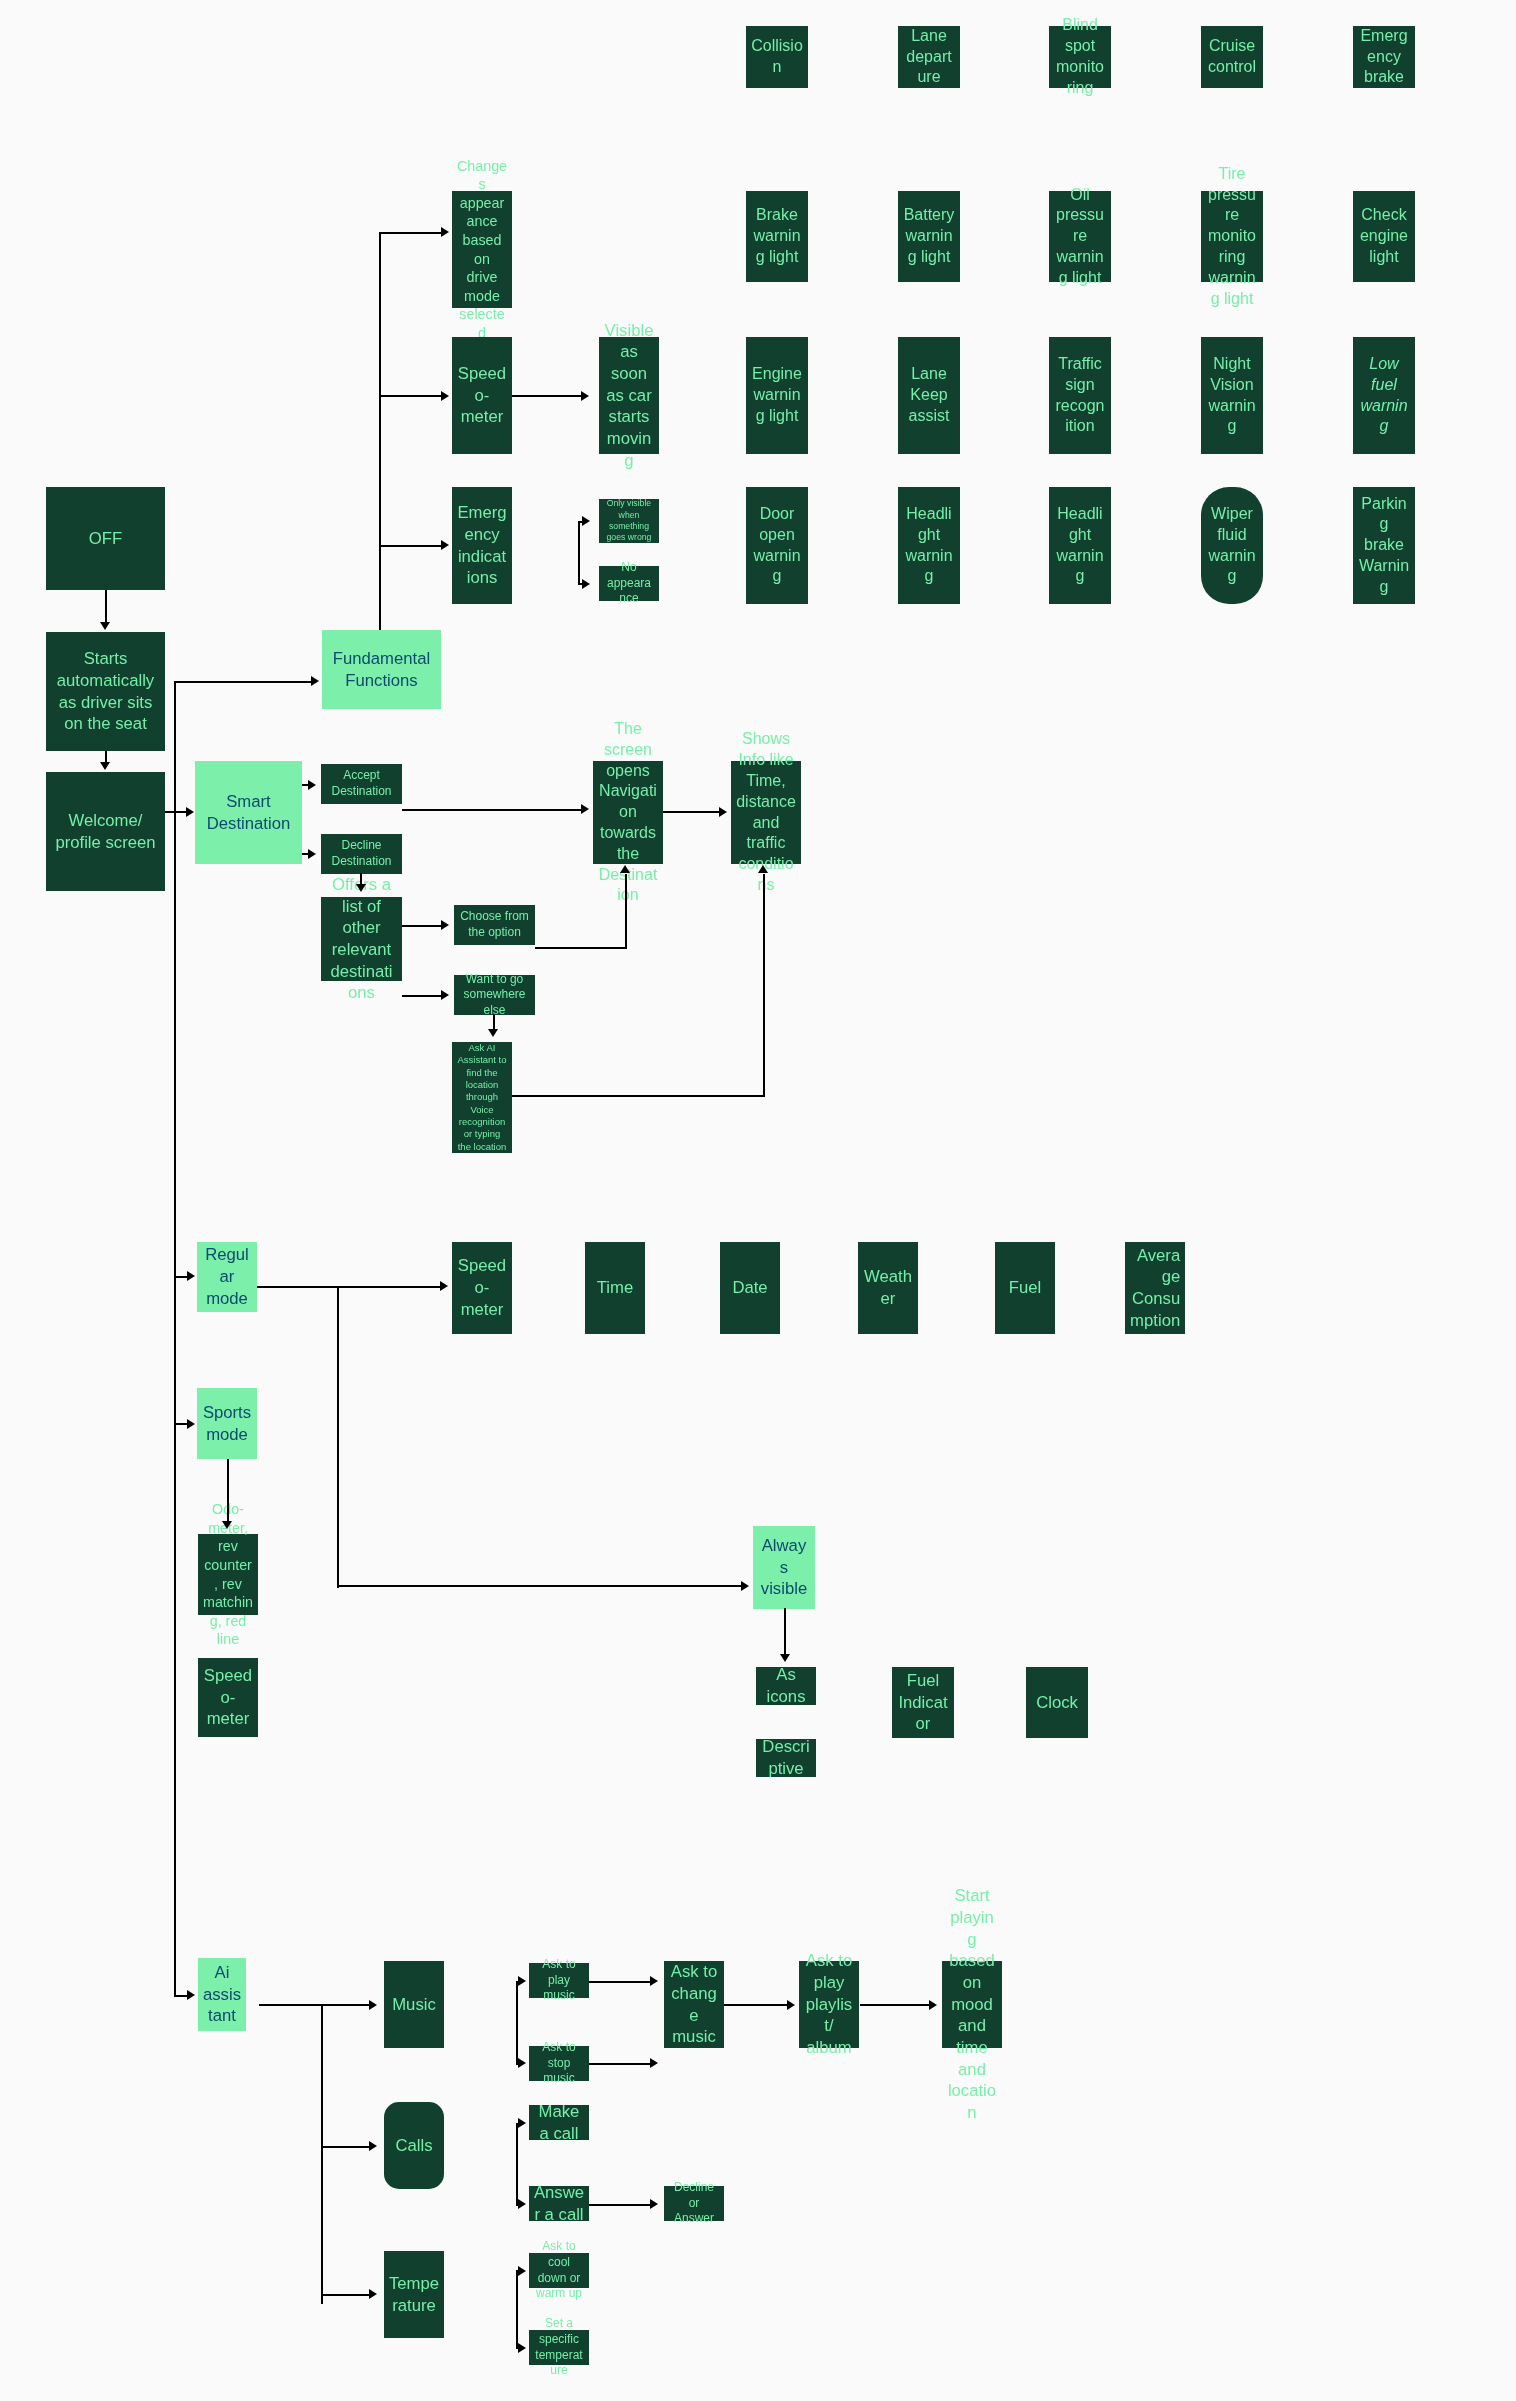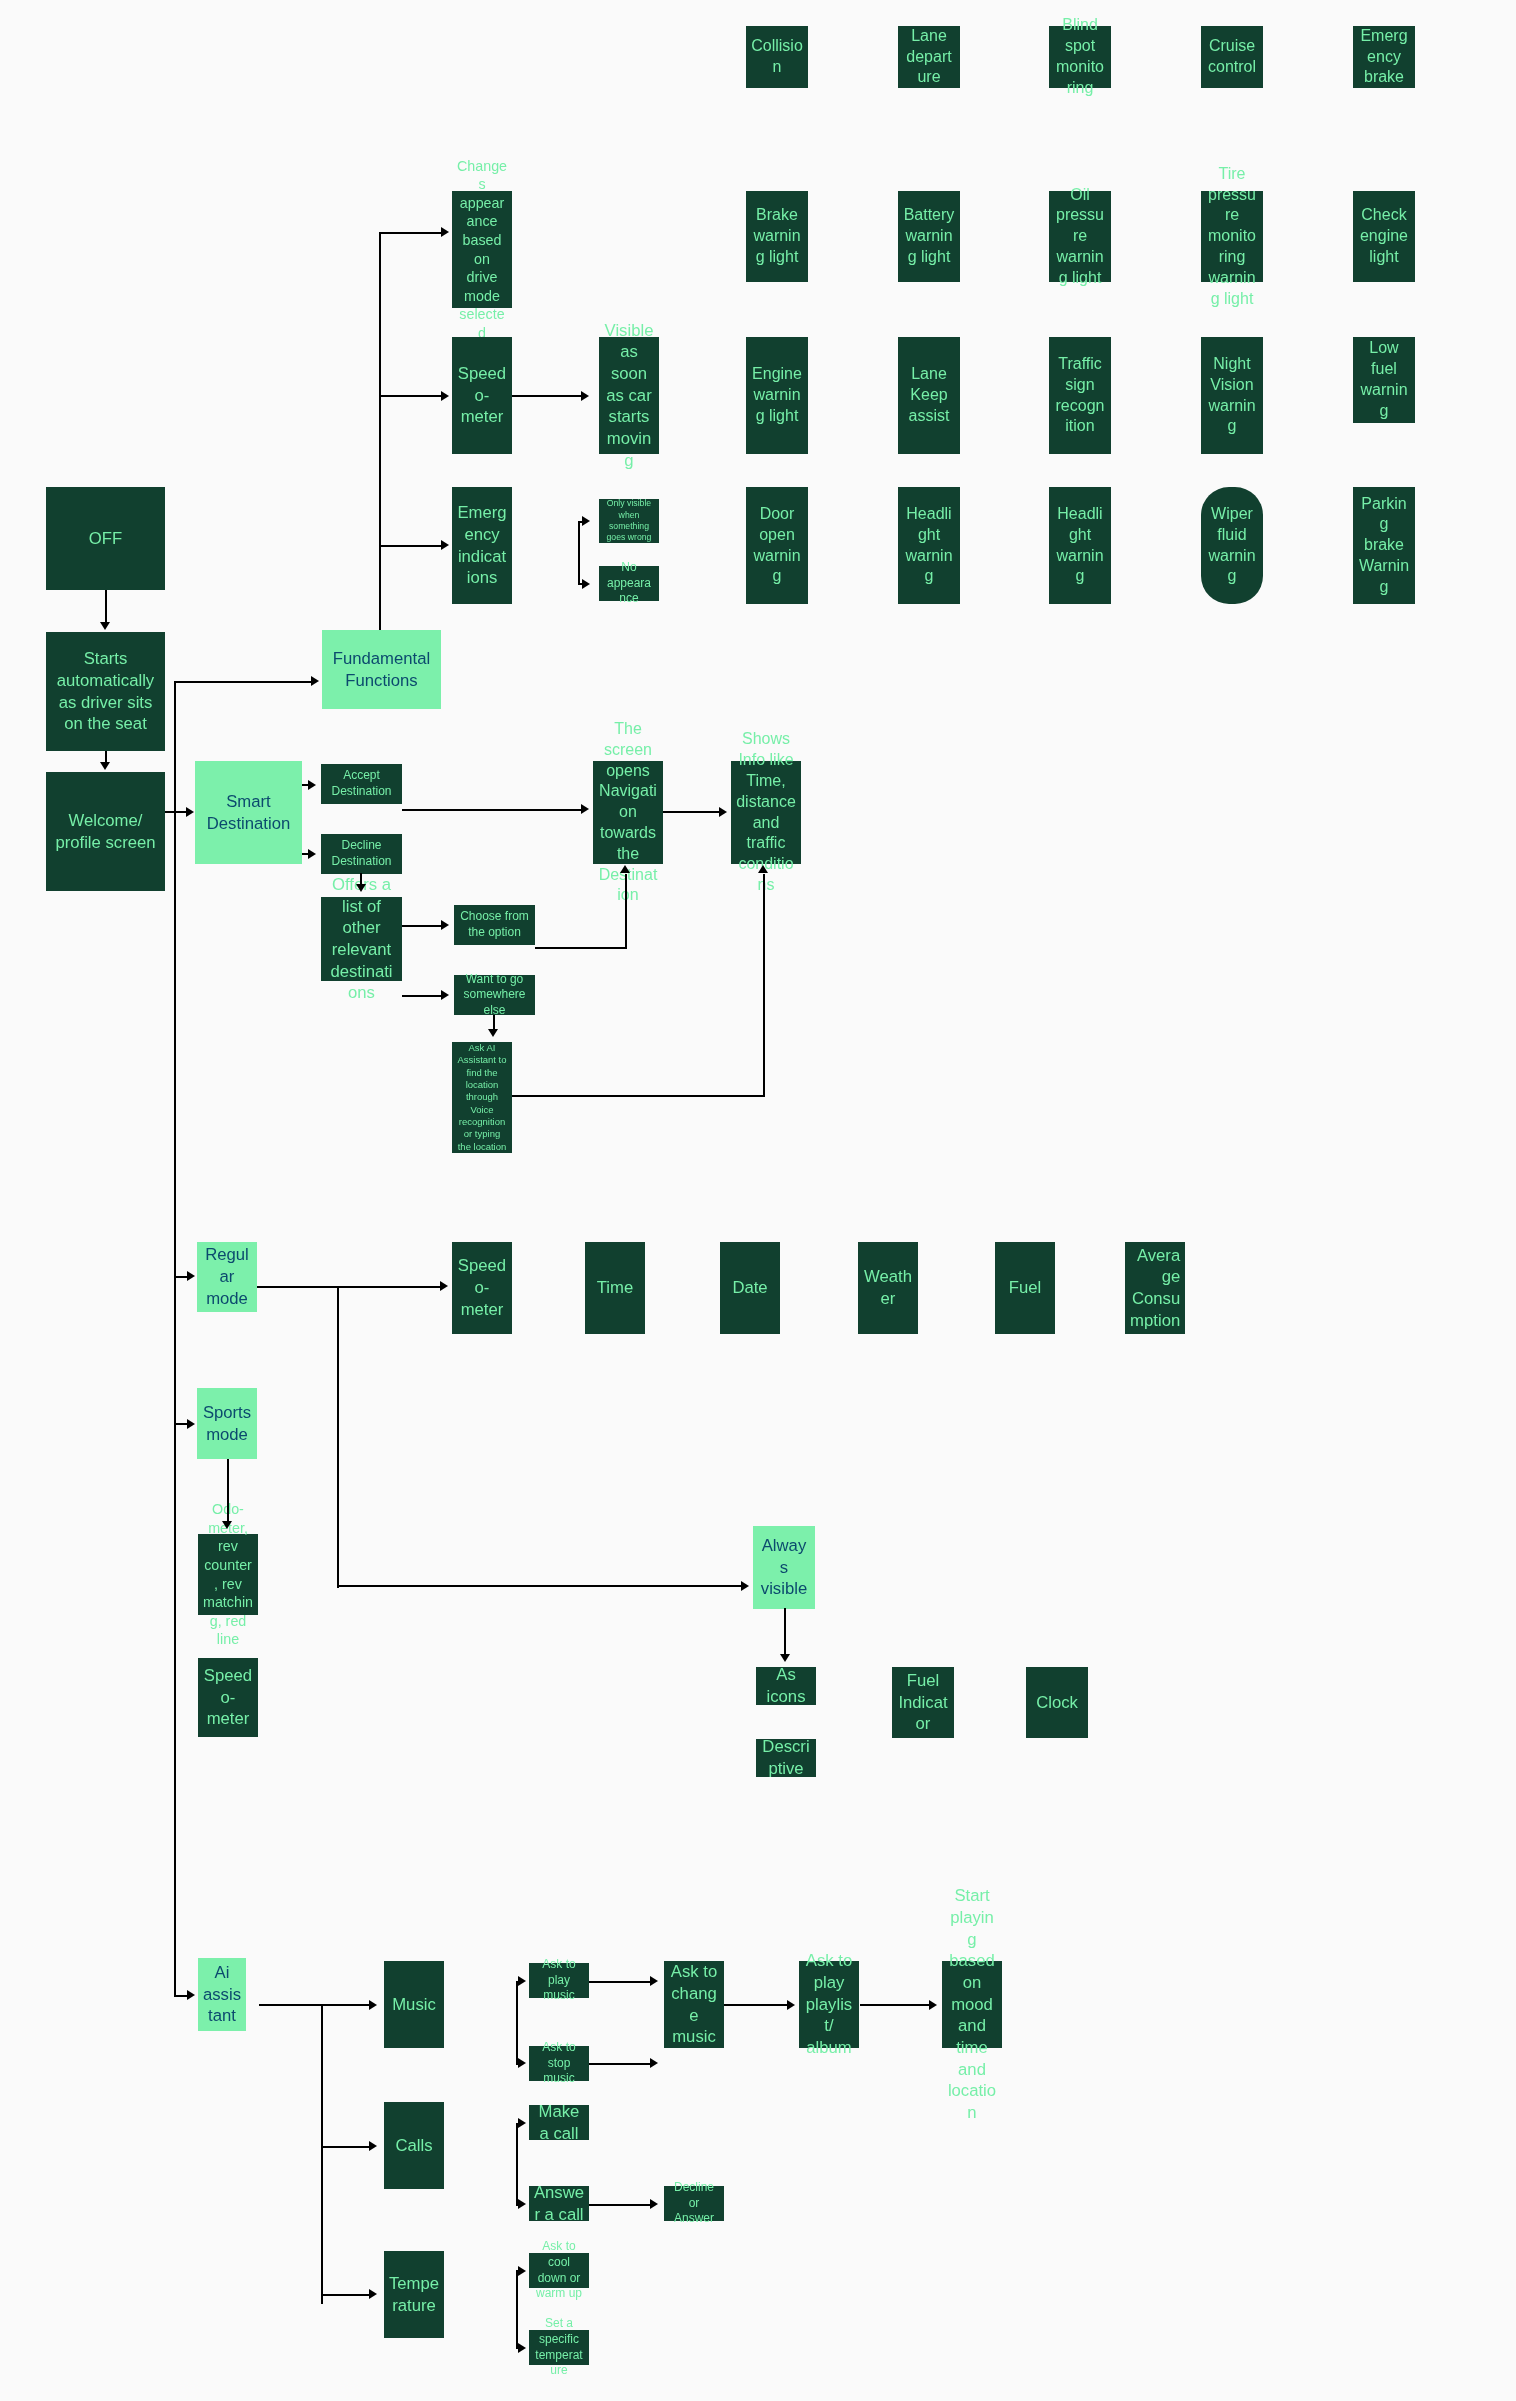--- a/index.html
+++ b/index.html
@@ -87,21 +87,21 @@
   <div class="node dark fs-lg" style="left:1201px;top:191px;width:62px;height:91px;">Tire pressure monitoring warning light</div>
   <div class="node dark fs-lg" style="left:1353px;top:191px;width:62px;height:91px;">Check engine light</div>
 
   <div class="node dark fs-xl" style="left:452px;top:337px;width:60px;height:117px;">Speedo-meter</div>
   <div class="node dark fs-xl" style="left:599px;top:337px;width:60px;height:117px;">Visible as soon as car starts moving</div>
 
   <div class="node dark fs-lg" style="left:746px;top:337px;width:62px;height:117px;">Engine warning light</div>
   <div class="node dark fs-lg" style="left:898px;top:337px;width:62px;height:117px;">Lane Keep assist</div>
   <div class="node dark fs-lg" style="left:1049px;top:337px;width:62px;height:117px;">Traffic sign recognition</div>
   <div class="node dark fs-lg" style="left:1201px;top:337px;width:62px;height:117px;">Night Vision warning</div>
-  <div class="node dark fs-lg" style="left:1353px;top:337px;width:62px;height:86px;">Low fuel warning</div>
+  <div class="node dark fs-lg" style="left:1353px;top:337px;width:62px;height:117px;font-style:italic;">Low fuel warning</div>
 
   <div class="node dark fs-xl" style="left:452px;top:487px;width:60px;height:117px;">Emergency indications</div>
   <div class="node dark fs-xxs" style="left:599px;top:499px;width:60px;height:44px;">Only visible when something goes wrong</div>
   <div class="node dark fs-sm" style="left:599px;top:566px;width:60px;height:35px;">No appearance</div>
 
   <div class="node dark fs-lg" style="left:746px;top:487px;width:62px;height:117px;">Door open warning</div>
   <div class="node dark fs-lg" style="left:898px;top:487px;width:62px;height:117px;">Headlight warning</div>
   <div class="node dark fs-lg" style="left:1049px;top:487px;width:62px;height:117px;">Headlight warning</div>
   <div class="node dark fs-lg" style="left:1201px;top:487px;width:62px;height:117px;border-radius:28px;">Wiper fluid warning</div>
   <div class="node dark fs-lg" style="left:1353px;top:487px;width:62px;height:117px;">Parking brake Warning</div>
@@ -143,21 +143,21 @@
 
   <div class="node light fs-xl" style="left:198px;top:1958px;width:48px;height:73px;">Ai  assistant</div>
 
   <div class="node dark fs-xl" style="left:384px;top:1961px;width:60px;height:87px;">Music</div>
   <div class="node dark fs-sm" style="left:529px;top:1963px;width:60px;height:35px;">Ask to play music</div>
   <div class="node dark fs-sm" style="left:529px;top:2046px;width:60px;height:35px;">Ask to stop music</div>
   <div class="node dark fs-xl" style="left:664px;top:1961px;width:60px;height:87px;">Ask to change music</div>
   <div class="node dark fs-xl" style="left:799px;top:1961px;width:60px;height:87px;">Ask to play playlist/ album</div>
   <div class="node dark fs-xl" style="left:942px;top:1961px;width:60px;height:87px;">Start playing based on mood and time and location</div>
 
-  <div class="node dark fs-xl" style="left:384px;top:2102px;width:60px;height:87px;">Calls</div>
+  <div class="node dark fs-xl" style="left:384px;top:2102px;width:60px;height:87px;border-radius:15px;">Calls</div>
   <div class="node dark fs-xl" style="left:529px;top:2105px;width:60px;height:35px;">Make a call</div>
   <div class="node dark fs-xl" style="left:529px;top:2186px;width:60px;height:35px;">Answer a call</div>
   <div class="node dark fs-sm" style="left:664px;top:2186px;width:60px;height:35px;">Decline or Answer</div>
 
   <div class="node dark fs-xl" style="left:384px;top:2251px;width:60px;height:87px;">Temperature</div>
   <div class="node dark fs-sm" style="left:529px;top:2253px;width:60px;height:35px;">Ask to cool down or warm up</div>
   <div class="node dark fs-sm" style="left:529px;top:2330px;width:60px;height:35px;">Set a specific temperature</div>
 
   <div class="vline" style="left:105px;top:590px;height:32px;"></div>
   <div class="arrow-d" style="left:100px;top:622px;"></div>

